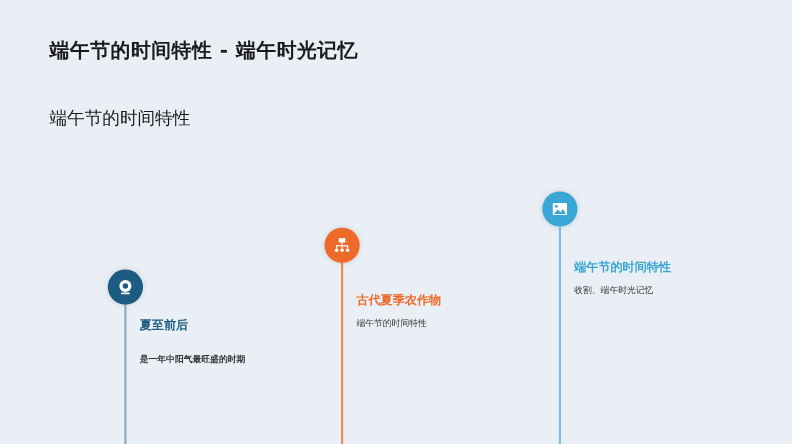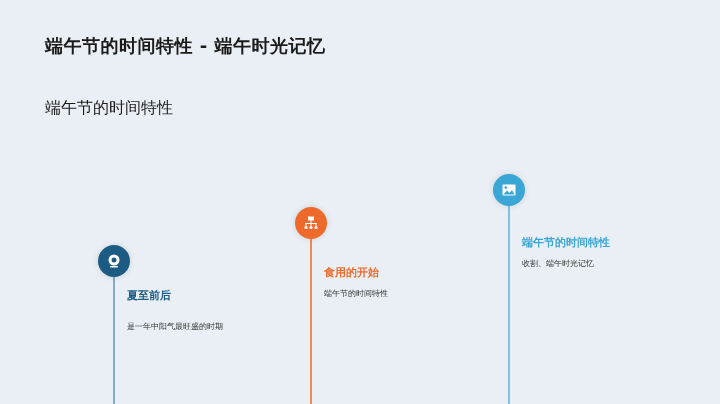--- a/index.html
+++ b/index.html
@@ -41,39 +41,39 @@
 <div>
   <div class="vline" style="left:113px; top:277px; background:#86abc3;"></div>
   <div class="node" style="left:98px; top:245px; background:#1c5c83;">
     <svg viewBox="0 0 16 16">
       <circle cx="8" cy="7" r="5.5" fill="#fff"></circle>
       <circle cx="8" cy="7" r="2.5" fill="#1c5c83"></circle>
       <rect x="4" y="13" width="8" height="1.6" rx="0.8" fill="#fff"></rect>
     </svg>
   </div>
   <div class="item-title" style="left:127px; top:288px; color:#1c5c83;">夏至前后</div>
-  <div class="item-desc" style="left:127px; top:319px; width:96px;">是一年中阳气最旺盛的时期</div>
+  <div class="item-desc" style="left:127px; top:319px; width:96px;font-weight:bold;">是一年中阳气最旺盛的时期</div>
 </div>
 
 <div>
   <div class="vline" style="left:310px; top:239px; background:#ef8a55;"></div>
   <div class="node" style="left:295px; top:207px; background:#ee6a2b;">
     <svg viewBox="0 0 16 16">
       <rect x="5" y="1.5" width="6" height="4" fill="#fff"></rect>
       <rect x="7.5" y="5.5" width="1" height="3" fill="#fff"></rect>
       <rect x="2.5" y="8" width="11" height="1" fill="#fff"></rect>
       <rect x="2.5" y="8" width="1" height="3" fill="#fff"></rect>
       <rect x="12.5" y="8" width="1" height="3" fill="#fff"></rect>
       <rect x="7.5" y="8" width="1" height="3" fill="#fff"></rect>
       <circle cx="3" cy="12.5" r="1.6" fill="#fff"></circle>
       <circle cx="8" cy="12.5" r="1.6" fill="#fff"></circle>
       <circle cx="13" cy="12.5" r="1.6" fill="#fff"></circle>
     </svg>
   </div>
-  <div class="item-title" style="left:324px; top:265px; color:#ee6a2b;">食用的开始</div>
+  <div class="item-title" style="left:324px; top:265px; color:#ee6a2b;">古代夏季农作物</div>
   <div class="item-desc" style="left:324px; top:286px; width:140px;">端午节的时间特性</div>
 </div>
 
 <div>
   <div class="vline" style="left:508px; top:206px; background:#7cc3e3;"></div>
   <div class="node" style="left:493px; top:174px; background:#3aa6d6;">
     <svg viewBox="0 0 16 16">
       <rect x="1.5" y="2.5" width="13" height="11" rx="1" fill="#fff"></rect>
       <circle cx="4.8" cy="5.6" r="1.3" fill="#3aa6d6"></circle>
       <path d="M2.5 12.5 L6 8.5 L8.5 11 L11 8 L13.5 12.5 Z" fill="#3aa6d6"></path>

